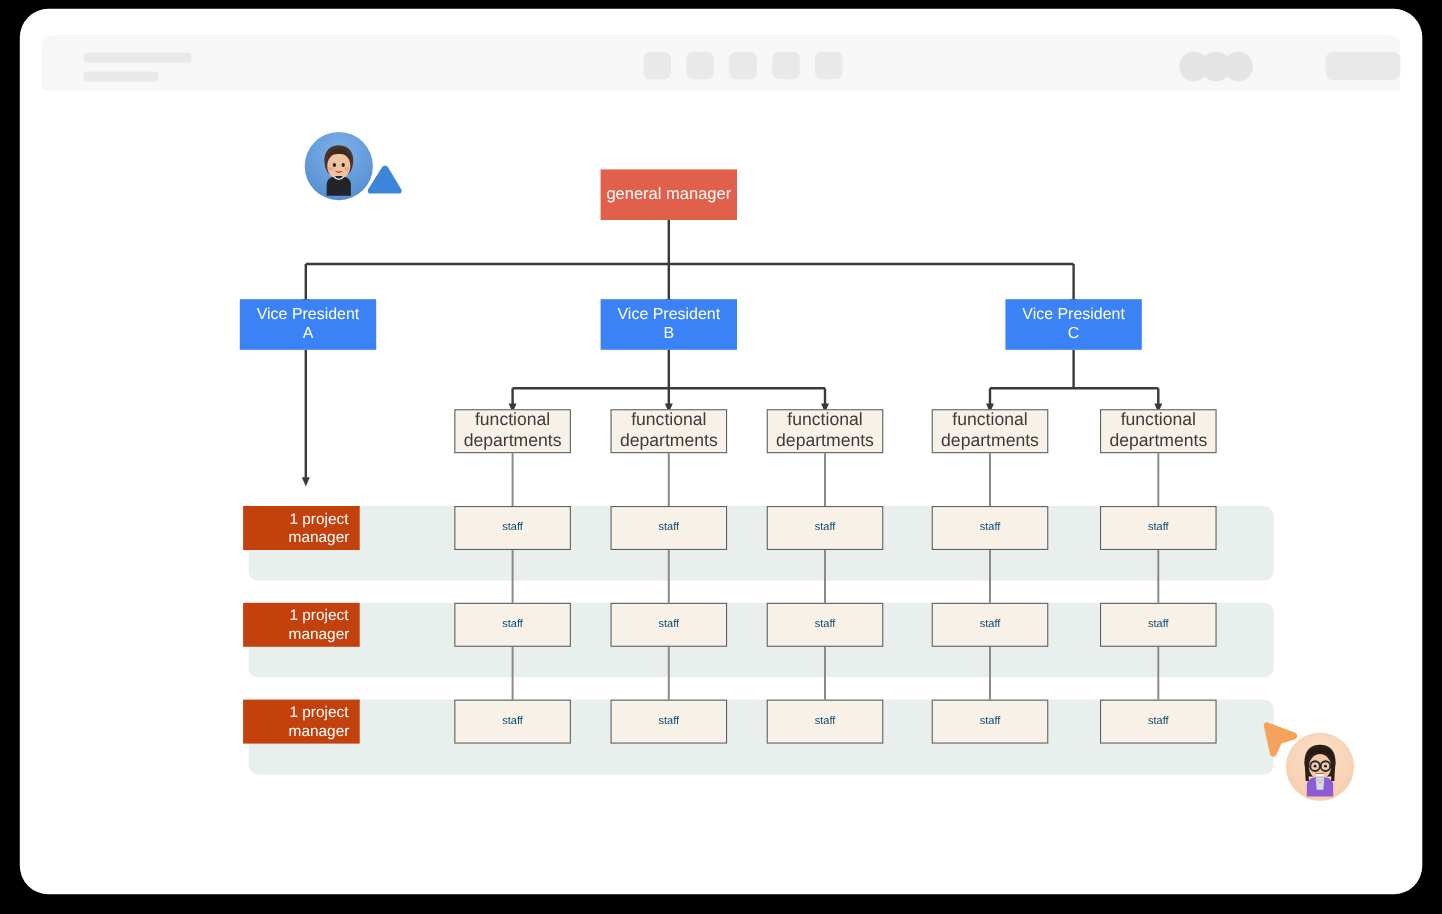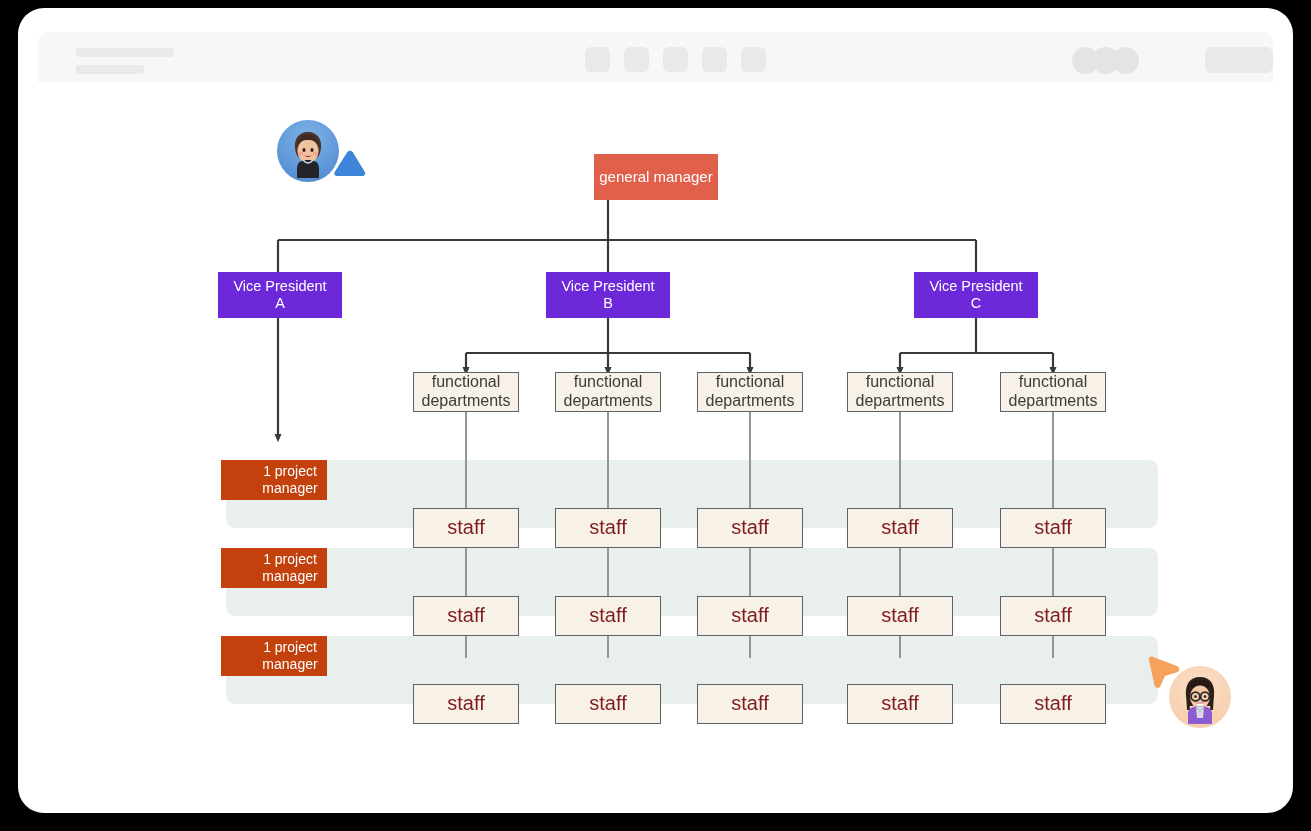--- a/index.html
+++ b/index.html
@@ -89,45 +89,43 @@
     justify-content: center;
     text-align: center;
     line-height: 1.18;
     white-space: pre-line;
     font-family: "Liberation Sans", sans-serif;
   }
   .node-root {
     background: #e0604c;
     color: #ffffff;
     font-size: 15px;
-    margin-left: 48px;
   }
   .node-vp {
-    background: #6d28d9;
+    background: #3b82f6;
     color: #ffffff;
     font-size: 14.5px;
   }
   .node-pm {
     background: #c2410c;
     color: #ffffff;
     font-size: 14px;
     padding-left: 32px;
   }
   .node-dept {
     background: #f7f1e8;
     color: #3c3c3c;
     border: 1.4px solid #5c6163;
     font-size: 16px;
   }
   .node-staff {
     background: #f7f1e8;
-    color: #7f1d1d;
+    color: #0c4a6e;
     border: 1.4px solid #5c6163;
-    font-size: 20px;
-    margin-top: 48px;
+    font-size: 10px;
   }
 
   
   .band {
     position: absolute;
     left: 208px;
     width: 932px;
     height: 68px;
     background: #e9efed;
     border-radius: 9px;

